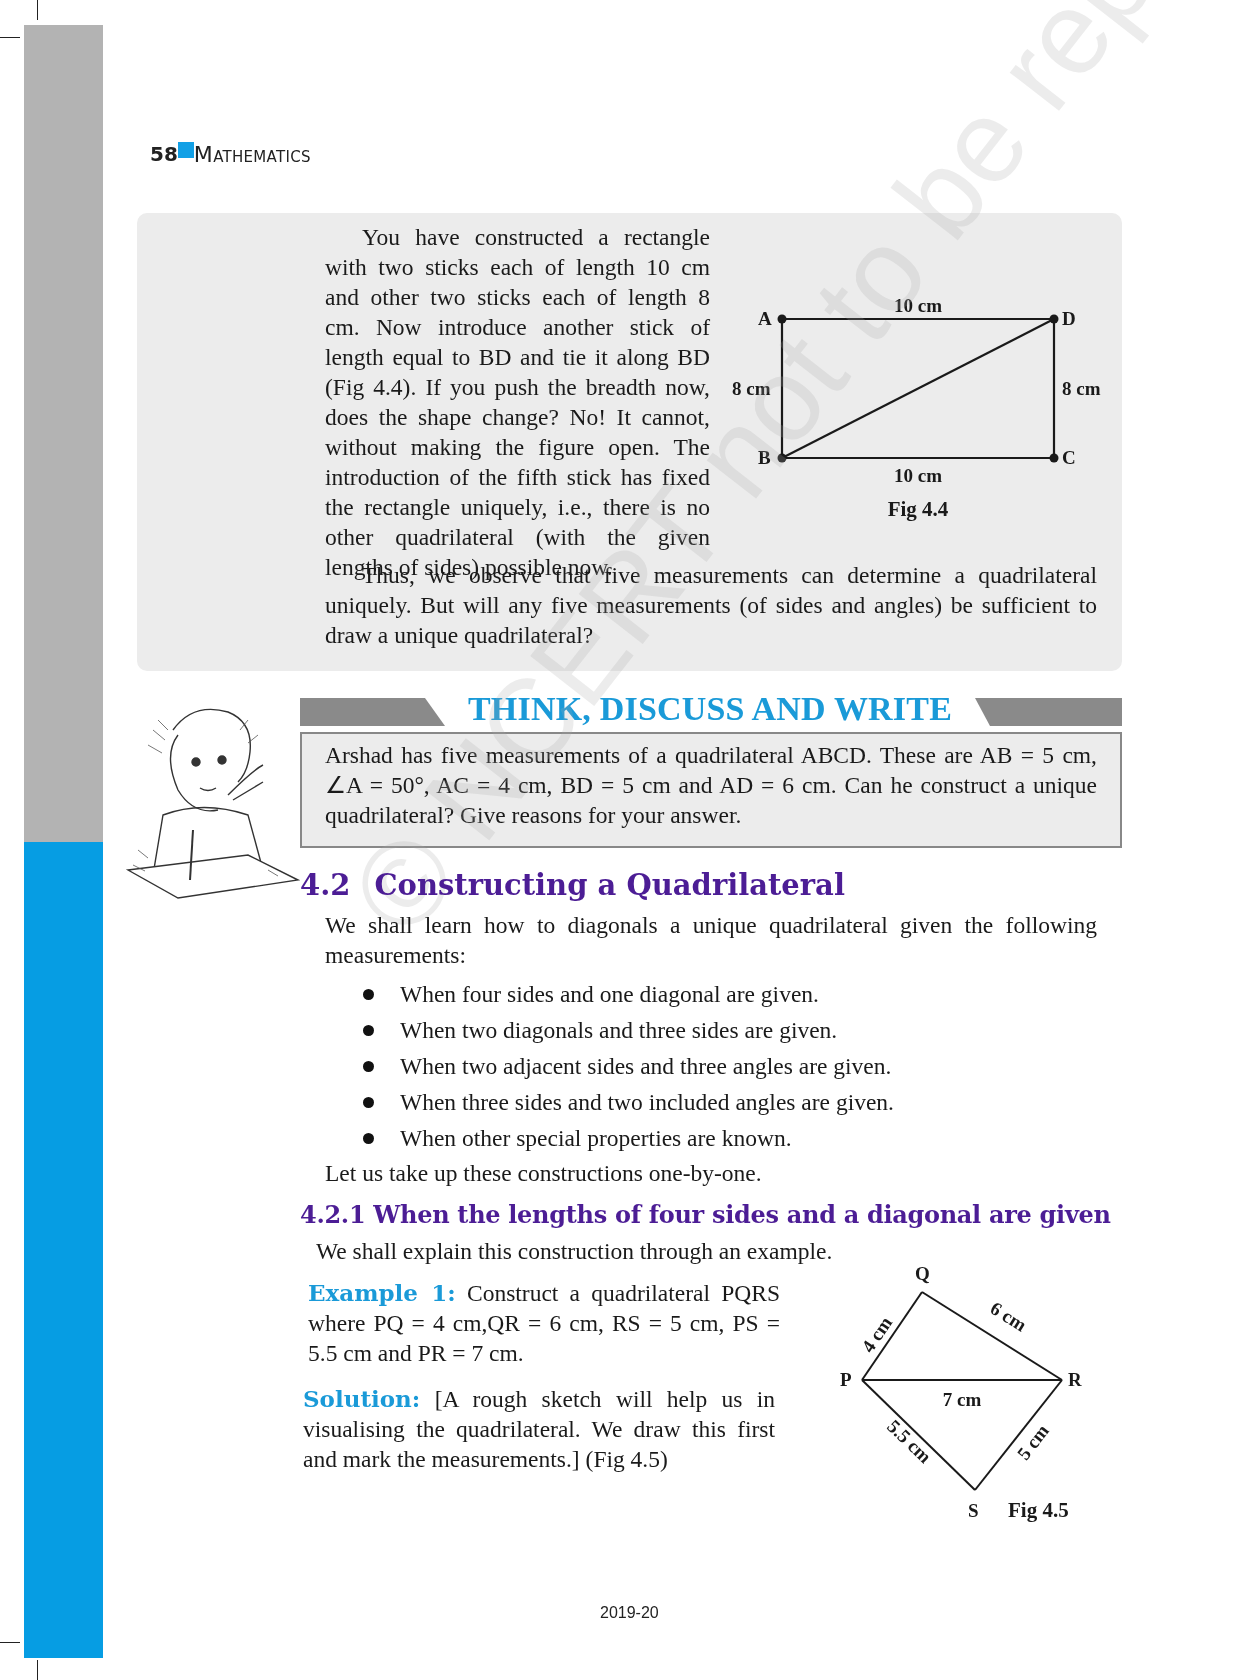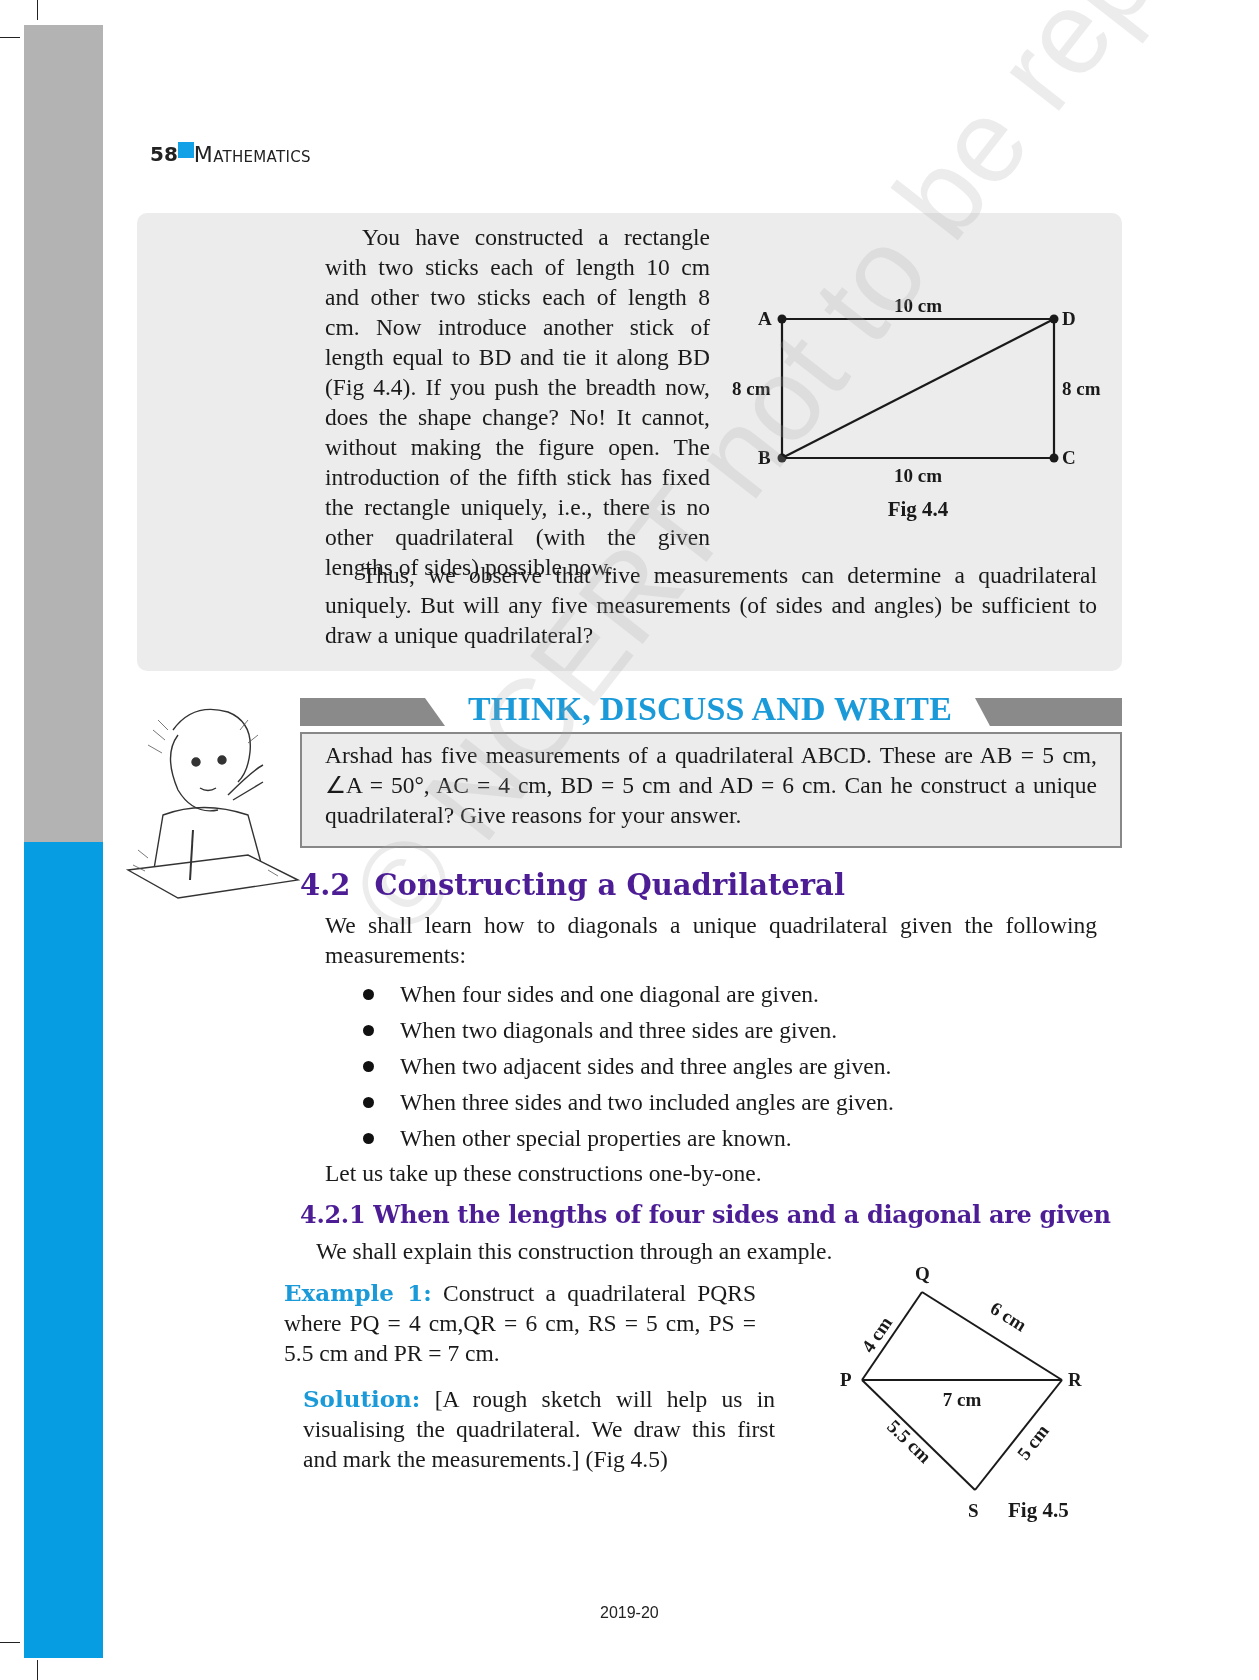--- a/index.html
+++ b/index.html
@@ -46,21 +46,21 @@
     #sec42 .num { margin-right: 24px; }
     #sec42-intro { left: 325px; top: 910px; width: 772px; }
     #bullets { left: 325px; top: 976px; width: 800px; margin: 0; padding: 0; list-style: none; }
     #bullets li { font-size: 23.5px; line-height: 36px; position: relative; padding-left: 75px; }
     #bullets li .bul { position: absolute; left: 38px; top: 13px; width: 11px; height: 11px; border-radius: 50%; background: #111; }
     #one-by-one { left: 325px; top: 1158px; }
 
     #sec421 { left: 300px; top: 1200px; font-size: 24px; font-family: "DejaVu Serif", serif; letter-spacing: -0.3px; }
     #explain { left: 316px; top: 1236px; }
 
-    #example { left: 284px; top: 1278px; width: 472px; }
+    #example { left: 308px; top: 1278px; width: 472px; }
     .lbl { color: #1a9ad8; font-weight: bold; font-family: "DejaVu Serif", serif; font-size: 23px; }
     #solution { left: 291px; top: 1384px; width: 472px; margin-left: 12px; }
 
     #fig45 { left: 830px; top: 1250px; width: 280px; height: 280px; }
 
     #footer { left: 600px; top: 1604px; font-family: "Liberation Sans", sans-serif; font-size: 16px; color: #222; }
 
     #watermark { left: 330px; top: 880px; font-family: "Liberation Sans", sans-serif; font-size: 118px;
       color: rgba(170,170,170,0.22); transform: rotate(-52deg); transform-origin: left top; white-space: nowrap;
       pointer-events: none; line-height: 120px; }

